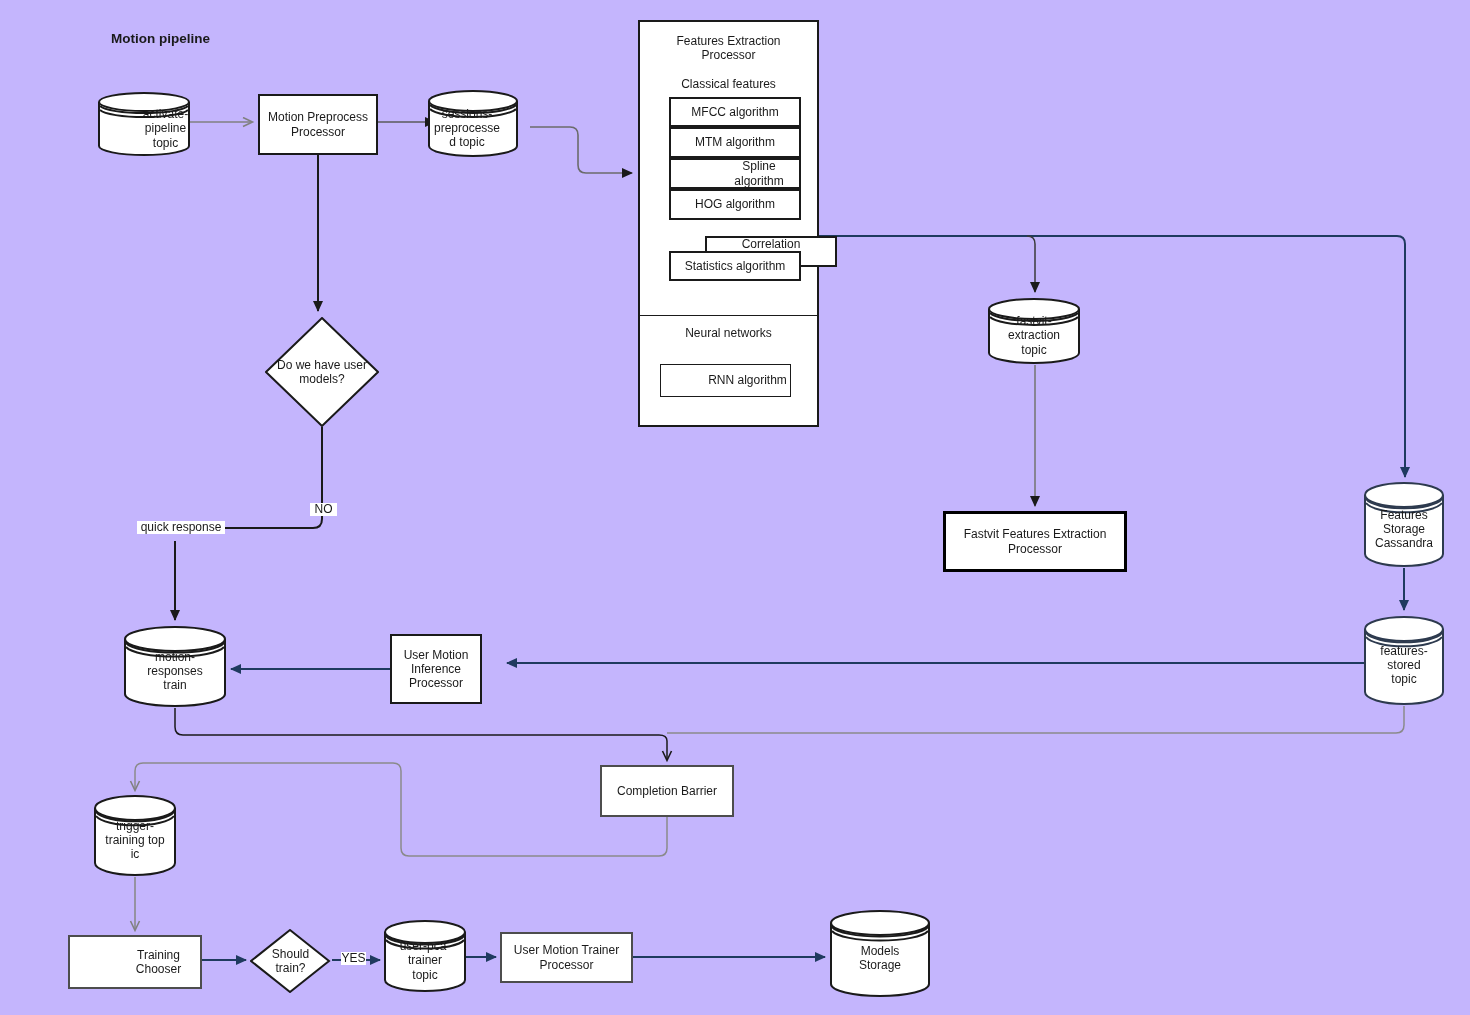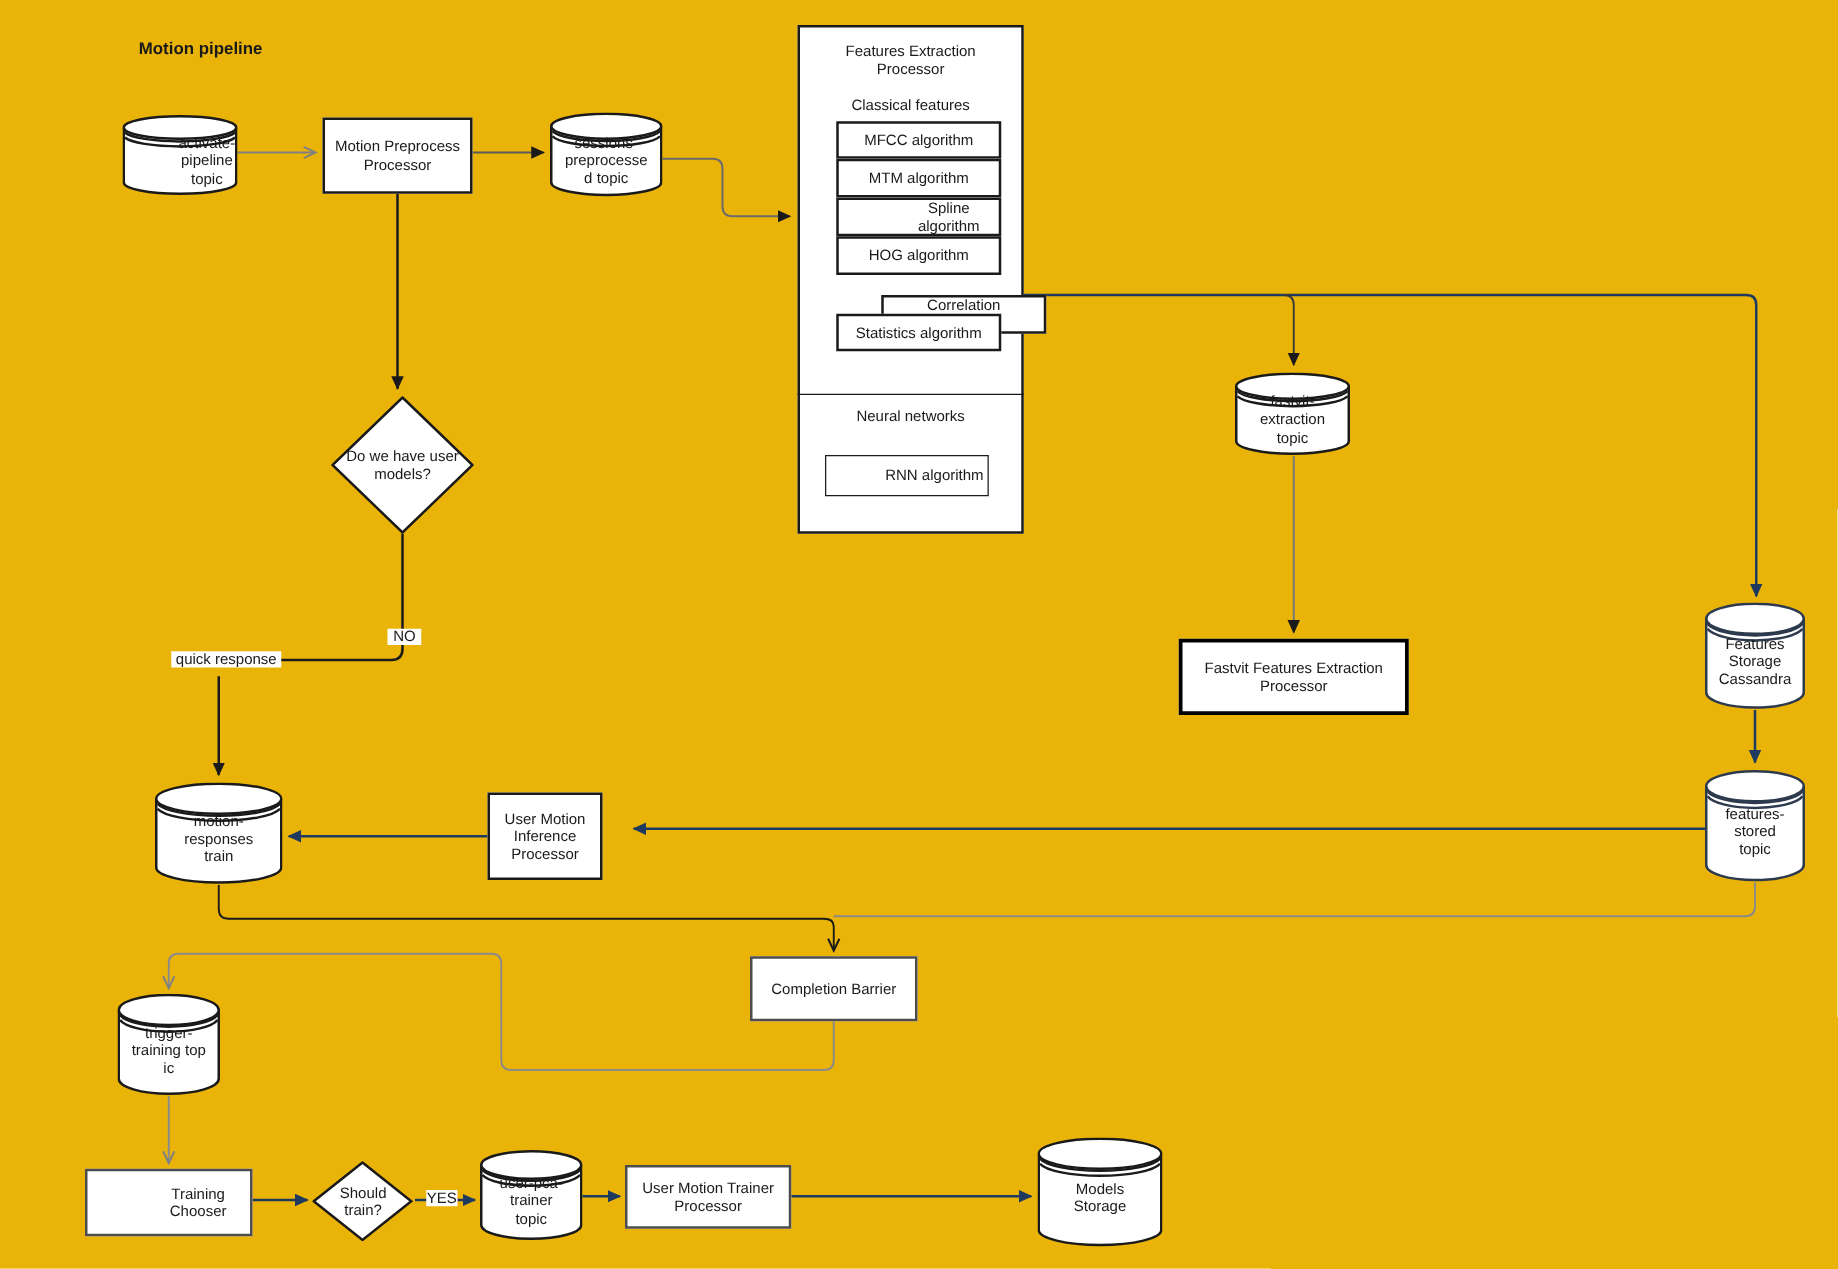--- a/index.html
+++ b/index.html
@@ -1,16 +1,16 @@
 <!DOCTYPE html>
 <html><head>
 <meta charset="utf-8">
 <style>
   html,body{margin:0;padding:0;background:#fff;}
-  .canvas{position:relative;width:1470px;height:1015px;background:#eab308;overflow:hidden;
+  .canvas{position:relative;width:1470px;height:1015px;background:#c4b5fd;overflow:hidden;
           font-family:"Liberation Sans",sans-serif;color:#1a1a1a;}
   .edges{position:absolute;left:0;top:0;z-index:0;}
   .node{position:absolute;display:flex;align-items:center;justify-content:center;
         text-align:center;font-size:12px;line-height:1.18;white-space:pre-line;z-index:1;
         box-sizing:border-box;}
   .box{background:#fff;border:2px solid #1a1a1a;}
   .thinbox{border-width:1.5px;padding-left:44px;}
   .graybox{border-color:#4d4d4d;}
   .thickbox{border-width:3px;border-color:#000;}
   .group{background:#fff;border:2px solid #1a1a1a;z-index:0;}
@@ -78,21 +78,21 @@
       </svg>
     <div class="cyl-label">activate-
 pipeline topic</div>
   </div>
 
   <div class="node box" style="left:258px;top:94px;width:120px;height:61px;">
     <span>Motion Preprocess
 Processor</span>
   </div>
 
-  <div class="node cyl" style="left:440px;top:90px;width:78px;height:68px;justify-content:flex-end;"><svg width="90" height="68" class="cyl-svg">
+  <div class="node cyl" style="left:428px;top:90px;width:78px;height:68px;"><svg width="90" height="68" class="cyl-svg">
         <path d="M1 11 L1 56 A 44 10 0 0 0 89 56 L 89 11" fill="#ffffff" stroke="#1a1a1a" stroke-width="2"></path>
         <ellipse cx="45" cy="11" rx="44" ry="10" fill="#ffffff" stroke="#1a1a1a" stroke-width="2"></ellipse>
         <path d="M2 15 A 44 10 0 0 0 88 15" fill="none" stroke="#1a1a1a" stroke-width="2"></path>
         <path d="M2 19 A 44 10 0 0 0 88 19" fill="none" stroke="#1a1a1a" stroke-width="2"></path>
       </svg>
     <div class="cyl-label">sessions-
 preprocesse
 d topic</div>
   </div>
 

